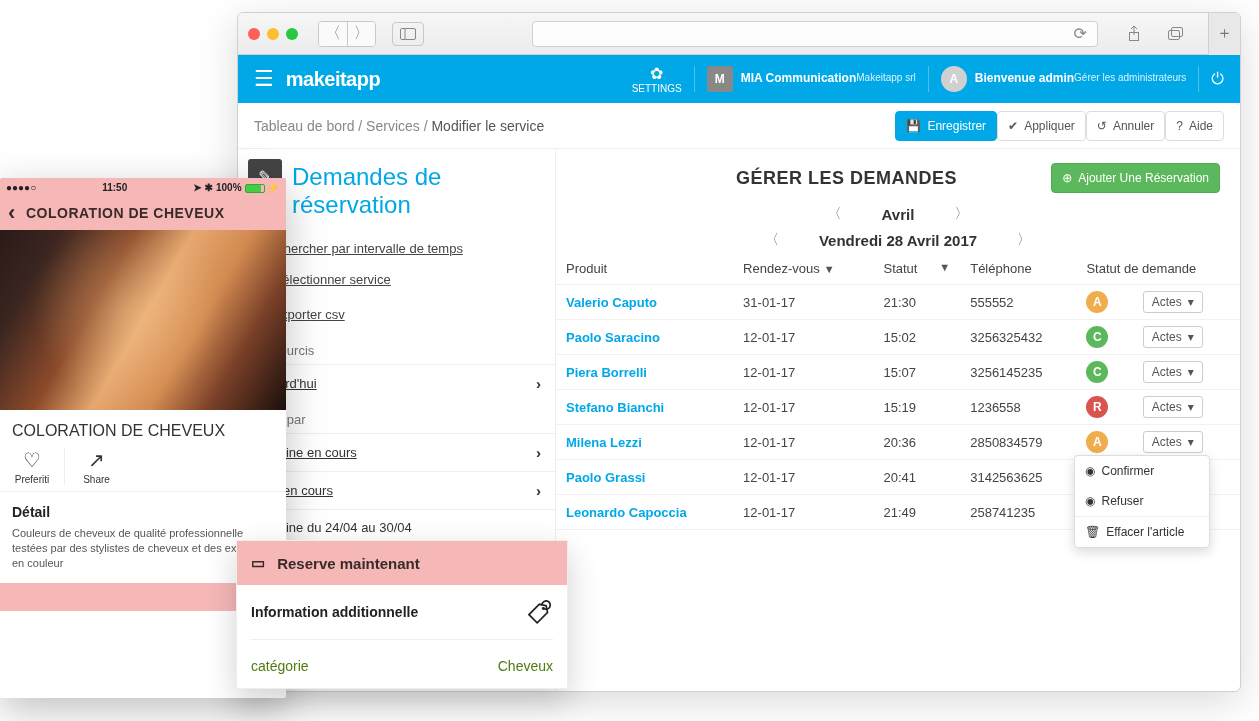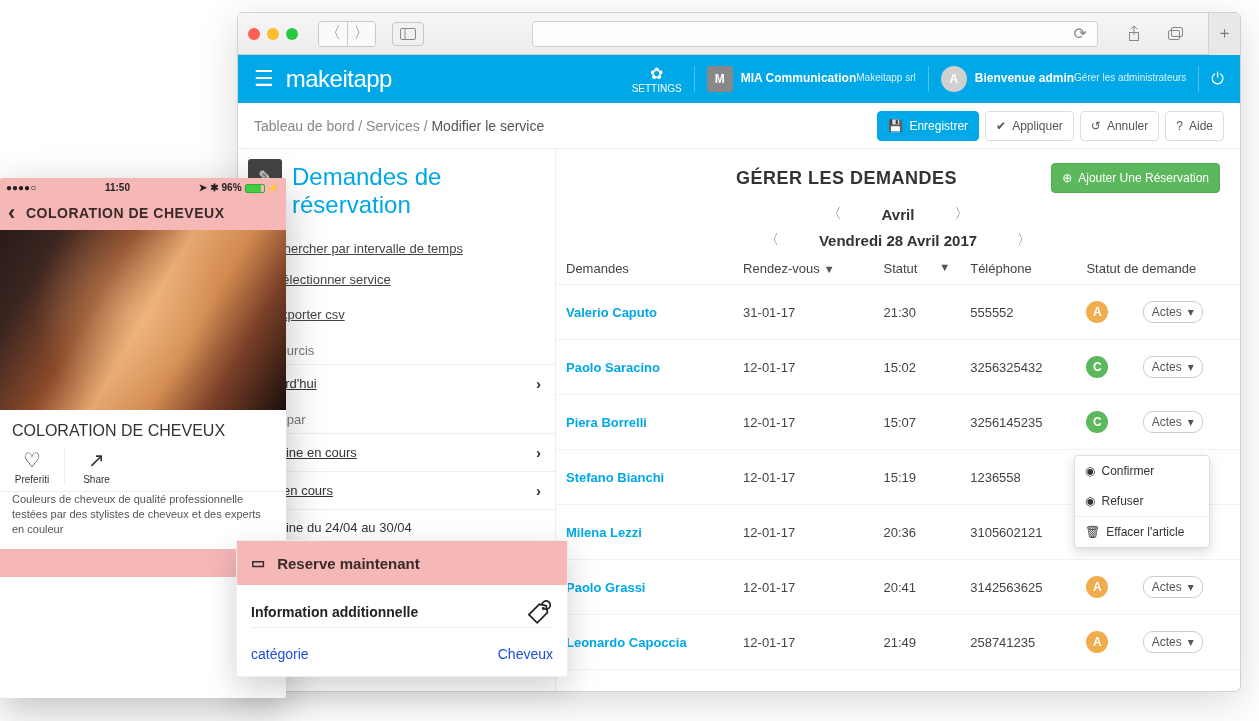--- a/index.html
+++ b/index.html
@@ -16,36 +16,36 @@
   .nav-btn + .nav-btn { border-left: 1px solid #c8c8c8; }
   .safari-sidebar-btn { width: 32px; height: 24px; border: 1px solid #c8c8c8; border-radius: 4px; display: flex; align-items: center; justify-content: center; color: #888; margin-left: 8px; }
   .safari-url { flex: 1; height: 26px; background: #fdfdfd; border: 1px solid #d0d0d0; border-radius: 4px; margin: 0 14px 0 100px; display: flex; align-items: center; justify-content: flex-end; padding: 0 10px; color: #888; }
   .safari-right-icons { display: flex; align-items: center; gap: 14px; color: #888; }
   .safari-icon-btn { width: 28px; height: 24px; display: flex; align-items: center; justify-content: center; cursor: pointer; }
   .safari-new-tab { width: 32px; height: 42px; border-left: 1px solid #d0d0d0; display:flex; align-items:center; justify-content:center; color:#777; margin-right:-10px; margin-left:4px; background:#e8e8e8; }
 
   
   .admin-topbar { height: 48px; background: #00a8e8; color: #fff; display: flex; align-items: center; padding: 0 16px; }
   .hamburger { font-size: 22px; margin-right: 12px; cursor: pointer; }
-  .brand { font-weight: 400; font-size: 24px; letter-spacing: -0.5px; }
+  .brand { font-weight: 700; font-size: 20px; letter-spacing: -0.5px; }
   .admin-topbar .spacer { flex: 1; }
   .settings-block { display: flex; flex-direction: column; align-items: center; font-size: 10px; margin-right: 12px; }
   .settings-block .gear { font-size: 16px; }
   .account-block { display: flex; align-items: center; gap: 8px; padding: 0 12px; border-left: 1px solid rgba(255,255,255,0.3); }
   .account-block:last-of-type { border-right: 1px solid rgba(255,255,255,0.3); }
   .avatar-sq { width: 26px; height: 26px; border-radius: 3px; display: flex; align-items: center; justify-content: center; font-weight: 700; font-size: 12px; background: #a8a8a8; color: #fff; }
   .avatar-sq.m { background: #888; }
   .avatar-sq.a { background: #d0d0d0; color: #fff; border-radius: 50%; }
   .acc-text { display: flex; line-height: 1.1; }
   .acc-text .title { font-size: 12px; font-weight: 700; }
   .acc-text .sub { font-size: 10px; opacity: 0.85; }
   .power-btn { margin-left: 12px; font-size: 16px; cursor: pointer; }
 
   
-  .action-row { height: 46px; border-bottom: 1px solid #eee; display: flex; align-items: center; padding: 0 16px; gap: 6px; color: #888; font-size: 14px; }
+  .action-row { height: 46px; border-bottom: 1px solid #eee; display: flex; align-items: center; padding: 0 16px; color: #888; font-size: 14px; }
   .breadcrumb a { color: #888; text-decoration: none; }
   .breadcrumb .current { color: #555; }
   .action-row .spacer { flex: 1; }
   .btn { display: inline-flex; align-items: center; gap: 6px; height: 30px; padding: 0 10px; border-radius: 4px; font-size: 12px; cursor: pointer; border: 1px solid #ddd; background: #fff; color: #555; }
   .btn.primary { background: #00a8e8; border-color: #00a8e8; color: #fff; }
   .btn .ico { font-size: 12px; }
 
   
   .admin-body { display: flex; height: calc(100% - 48px - 46px); }
   .left-panel { width: 318px; border-right: 1px solid #eee; overflow: hidden; position: relative; }
@@ -62,25 +62,25 @@
   .right-panel { flex: 1; display: flex; flex-direction: column; }
   .manage-header { display: flex; align-items: center; justify-content: space-between; padding: 14px 20px 8px 180px; }
   .manage-header h2 { font-size: 18px; letter-spacing: 0.5px; color: #333; }
   .btn-green { background: #5cb85c; border: 1px solid #4cae4c; color: #fff; height: 30px; border-radius: 4px; padding: 0 10px; display: inline-flex; align-items: center; gap: 6px; font-size: 12px; cursor: pointer; }
   .date-nav { display: flex; align-items: center; justify-content: center; gap: 40px; padding: 4px 0; }
   .date-nav .lbl { font-weight: 700; font-size: 15px; color: #333; }
   .date-nav .arrow { color: #777; cursor: pointer; font-size: 14px; }
   .table { width: 100%; border-collapse: collapse; font-size: 13px; }
   .table th { text-align: left; padding: 8px 10px; border-bottom: 1px solid #eee; color: #444; font-weight: 500; }
   .table th .sort { font-size: 11px; color: #555; margin-left: 4px; }
-  .table td { padding: 16px 10px; border-bottom: 1px solid #f2f2f2; color: #444; }
+  .table td { padding: 6px 10px; border-bottom: 1px solid #f2f2f2; color: #444; }
   .table td.product a { color: #00a8e8; text-decoration: none; font-weight: 600; }
   .status-badge { width: 22px; height: 22px; border-radius: 50%; color: #fff; display: inline-flex; align-items: center; justify-content: center; font-weight: 700; font-size: 12px; }
   .status-A { background: #f0ad4e; } .status-C { background: #5cb85c; } .status-R { background: #d9534f; }
-  .dropdown-btn { display: inline-flex; align-items: center; gap: 6px; border: 1px solid #ccc; border-radius: 10px; padding: 3px 8px; font-size: 12px; color: #555; cursor: pointer; background: #fff; }
+  .dropdown-btn { display: inline-flex; align-items: center; gap: 6px; border: 1px solid #ccc; border-radius: 3px; padding: 3px 8px; font-size: 12px; color: #555; cursor: pointer; background: #fff; }
   .popup-menu { position: absolute; right: 30px; top: 306px; width: 136px; background: #fff; border: 1px solid #ddd; border-radius: 4px; box-shadow: 0 4px 12px rgba(0,0,0,0.15); font-size: 12px; color: #333; }
   .popup-menu .item { padding: 8px 10px; display: flex; align-items: center; gap: 6px; cursor: pointer; }
   .popup-menu .divider { height: 1px; background: #eee; }
 
   
   .phone { position: absolute; left: 0px; top: 178px; width: 286px; height: 520px; background: #fff; box-shadow: 0 12px 40px rgba(0,0,0,0.25); border-radius: 2px; overflow: hidden; }
   .phone-statusbar { height: 18px; background: #f6b7b7; display: flex; align-items: center; justify-content: space-between; padding: 0 6px; font-size: 10px; color: #222; font-weight: 600; }
   .phone-statusbar .left { display: flex; align-items: center; gap: 3px; }
   .phone-header { height: 34px; background: #f6b7b7; display: flex; align-items: center; padding: 0 8px; font-weight: 700; color: #3a2a2a; font-size: 14px; letter-spacing: 0.5px; }
   .phone-header .back { font-size: 22px; width: 18px; cursor: pointer; }
@@ -94,21 +94,21 @@
   .phone-action .ico { font-size: 20px; }
   .phone-section-title { padding: 12px 12px 6px; font-weight: 700; font-size: 14px; color: #222; }
   .phone-desc { padding: 0 12px 12px; font-size: 11px; color: #555; line-height: 1.35; }
   .phone-booknow { height: 28px; background: #f6b7b7; margin: 0; }
 
   
   .reserve-card { position: absolute; left: 236px; top: 540px; width: 332px; background: #fff; box-shadow: 0 12px 30px rgba(0,0,0,0.18); border: 1px solid #eee; }
   .reserve-header { height: 44px; background: #f6b7b7; display: flex; align-items: center; gap: 12px; padding: 0 14px; font-weight: 700; color: #3a2a2a; font-size: 15px; }
   .reserve-body { padding: 14px; border-radius: 15px; }
   .reserve-body .title-row { display: flex; align-items: center; justify-content: space-between; font-weight: 700; font-size: 14px; color: #222; }
-  .reserve-body .kv { display: flex; justify-content: space-between; padding-top: 18px; font-size: 14px; color: #1d4ed8; border-top: 1px solid #eee; margin-top: 2px; }
+  .reserve-body .kv { display: flex; justify-content: space-between; padding-top: 18px; font-size: 14px; color: #4d7c0f; border-top: 1px solid #eee; margin-top: 14px; }
   .tag-icon { font-size: 22px; transform: rotate(90deg); }
 </style>
 </head>
 <body>
 
 <div class="safari-window">
   <div class="safari-toolbar">
     <div class="traffic-lights">
       <div class="tl red"></div>
       <div class="tl yellow"></div>
@@ -266,21 +266,21 @@
       </div>
       <div class="date-nav">
         <span class="arrow">〈</span>
         <span class="lbl">Vendredi 28 Avril 2017</span>
         <span class="arrow">〉</span>
       </div>
 
       <table class="table">
         <thead>
           <tr>
-            <th>Demandes</th>
+            <th>Produit</th>
             <th><span>Rendez-vous</span><span class="sort">▼</span></th>
             <th><span>Statut</span><span class="sort" style="float:right">▼</span></th>
             <th>Téléphone</th>
             <th colspan="2">Statut de demande</th>
           </tr>
         </thead>
         <tbody id="rows">
             <tr>
               <td class="product"><a href="#">Valerio Caputo</a></td>
               <td>31-01-17</td>
@@ -310,21 +310,21 @@
               <td>12-01-17</td>
               <td>15:19</td>
               <td>1236558</td>
               <td><span class="status-badge status-R">R</span></td>
               <td><span class="dropdown-btn">Actes <span>▾</span></span></td>
             </tr>
             <tr>
               <td class="product"><a href="#">Milena Lezzi</a></td>
               <td>12-01-17</td>
               <td>20:36</td>
-              <td>3105602121</td>
+              <td>2850834579</td>
               <td><span class="status-badge status-A">A</span></td>
               <td><span class="dropdown-btn">Actes <span>▾</span></span></td>
             </tr>
             <tr>
               <td class="product"><a href="#">Paolo Grassi</a></td>
               <td>12-01-17</td>
               <td>20:41</td>
               <td>3142563625</td>
               <td><span class="status-badge status-A">A</span></td>
               <td><span class="dropdown-btn">Actes <span>▾</span></span></td>
@@ -361,41 +361,42 @@
 
 <div class="phone">
   <div class="phone-statusbar">
     <span class="left">
       <span>●●●●○</span>
     </span>
     <span>11:50</span>
     <span class="left">
       <span>➤</span>
       <span>✱</span>
-      <span>96%</span>
+      <span>100%</span>
       <span style="display:inline-block;width:20px;height:9px;border:1px solid #3a3;border-radius:2px;background:linear-gradient(90deg,#4c4 85%,transparent 85%);position:relative;top:1px"></span>
       <span style="color:#3a3">⚡</span>
     </span>
   </div>
   <div class="phone-header">
     <span class="back">‹</span>
     <span>COLORATION DE CHEVEUX</span>
   </div>
   <div class="phone-hero"></div>
   <div class="phone-title-row">COLORATION DE CHEVEUX</div>
   <div class="phone-actions">
     <div class="phone-action">
       <span class="ico">♡</span>
       <span>Preferiti</span>
     </div>
     <div class="phone-action">
       <span class="ico">↗</span>
       <span>Share</span>
     </div>
   </div>
+  <div class="phone-section-title">Détail</div>
   <div class="phone-desc">Couleurs de cheveux de qualité professionnelle testées par des stylistes de cheveux et des experts en couleur</div>
   <div class="phone-booknow"></div>
 </div>
 
 <div class="reserve-card">
   <div class="reserve-header">
     <span>▭</span>
     <span>Reserve maintenant</span>
   </div>
   <div class="reserve-body">

